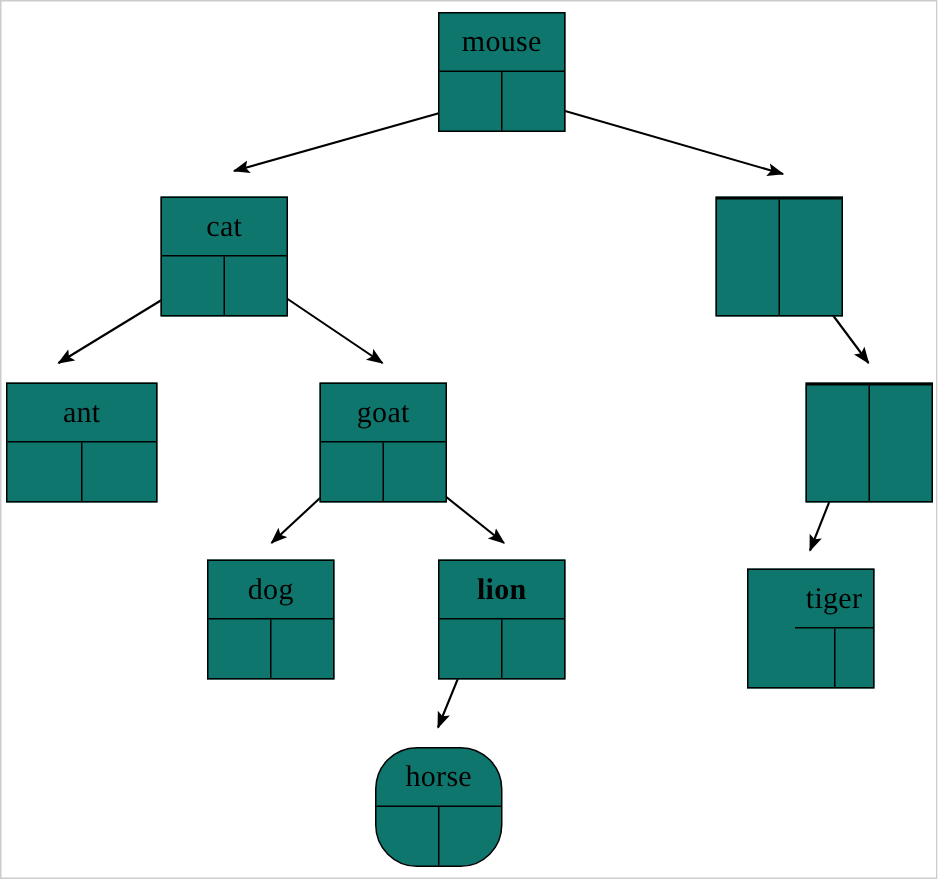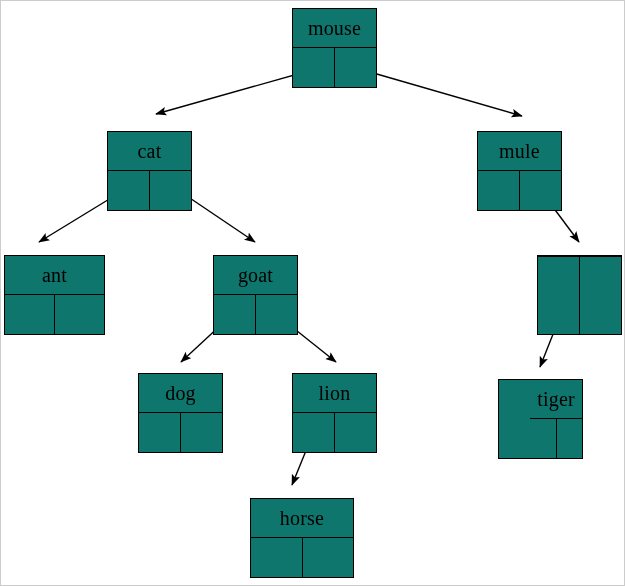--- a/index.html
+++ b/index.html
@@ -99,21 +99,20 @@
         </div>
       </div>
       <div class="tree-node" style="left: 106px; top: 130px; width: 85px; height: 80px; border-color: rgb(0, 0, 0);">
         <div class="node-label" style="height: 38px;">cat</div>
         <div class="node-pointers" style="border-top-color: rgb(0, 0, 0);">
           <div class="ptr-cell left-ptr" style="border-right-color: rgb(0, 0, 0);"></div>
           <div class="ptr-cell right-ptr"></div>
         </div>
       </div>
       <div class="tree-node" style="left: 476px; top: 130px; width: 85px; height: 80px; border-color: rgb(0, 0, 0);">
-        <div class="node-label" style="height: 38px;">mule</div>
         <div class="node-pointers" style="border-top-color: rgb(0, 0, 0);">
           <div class="ptr-cell left-ptr" style="border-right-color: rgb(0, 0, 0);"></div>
           <div class="ptr-cell right-ptr"></div>
         </div>
       </div>
       <div class="tree-node" style="left: 3px; top: 254px; width: 101px; height: 80px; border-color: rgb(0, 0, 0);">
         <div class="node-label" style="height: 38px;">ant</div>
         <div class="node-pointers" style="border-top-color: rgb(0, 0, 0);">
           <div class="ptr-cell left-ptr" style="border-right-color: rgb(0, 0, 0);"></div>
           <div class="ptr-cell right-ptr"></div>
@@ -133,34 +132,34 @@
         </div>
       </div>
       <div class="tree-node" style="left: 137px; top: 372px; width: 85px; height: 80px; border-color: rgb(0, 0, 0);">
         <div class="node-label" style="height: 38px;">dog</div>
         <div class="node-pointers" style="border-top-color: rgb(0, 0, 0);">
           <div class="ptr-cell left-ptr" style="border-right-color: rgb(0, 0, 0);"></div>
           <div class="ptr-cell right-ptr"></div>
         </div>
       </div>
       <div class="tree-node" style="left: 291px; top: 372px; width: 85px; height: 80px; border-color: rgb(0, 0, 0);">
-        <div class="node-label" style="height: 38px;">lion</div>
+        <div class="node-label" style="height: 38px; font-weight: bold;">lion</div>
         <div class="node-pointers" style="border-top-color: rgb(0, 0, 0);">
           <div class="ptr-cell left-ptr" style="border-right-color: rgb(0, 0, 0);"></div>
           <div class="ptr-cell right-ptr"></div>
         </div>
       </div>
       <div class="tree-node" style="left: 497px; top: 378px; width: 85px; height: 80px; border-color: rgb(0, 0, 0); padding-left: 31px;">
         <div class="node-label" style="height: 38px;">tiger</div>
         <div class="node-pointers" style="border-top-color: rgb(0, 0, 0);">
           <div class="ptr-cell left-ptr" style="border-right-color: rgb(0, 0, 0);"></div>
           <div class="ptr-cell right-ptr"></div>
         </div>
       </div>
-      <div class="tree-node" style="left: 249px; top: 497px; width: 104px; height: 80px; border-color: rgb(0, 0, 0);">
+      <div class="tree-node" style="left: 249px; top: 497px; width: 85px; height: 80px; border-color: rgb(0, 0, 0); border-radius: 28px;">
         <div class="node-label" style="height: 38px;">horse</div>
         <div class="node-pointers" style="border-top-color: rgb(0, 0, 0);">
           <div class="ptr-cell left-ptr" style="border-right-color: rgb(0, 0, 0);"></div>
           <div class="ptr-cell right-ptr"></div>
         </div>
       </div>
     </div>
 
 </div>
 

